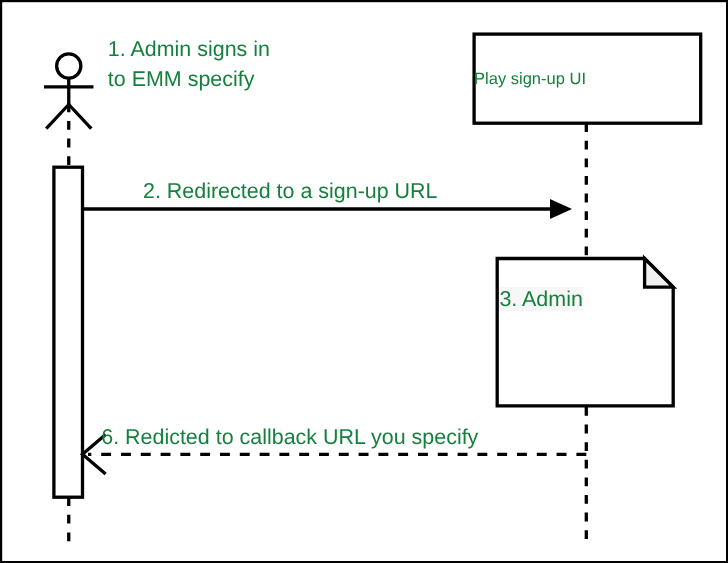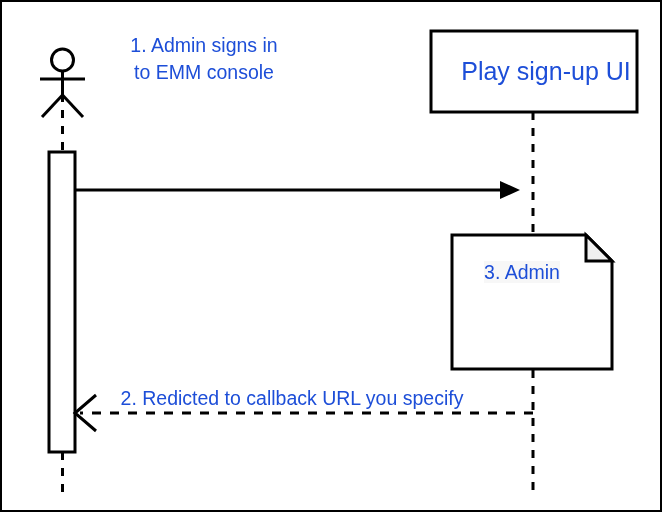--- a/index.html
+++ b/index.html
@@ -19,40 +19,39 @@
   }
   #diagram-svg {
     position: absolute;
     left: 0;
     top: 0;
     width: 662px;
     height: 512px;
   }
   .dg-text {
     position: absolute;
-    color: #1d4ed8;
+    color: #15803d;
     font-family: "Liberation Sans", sans-serif;
     font-size: 19px;
     line-height: 25px;
     white-space: pre;
-    text-align: center;
+    text-align: left;
   }
   #actor-label {
     left: 96px;
     top: 30px;
     width: 212px;
     font-size: 19.5px;
     line-height: 27px;
   }
   #participant-label {
     left: 429px;
     top: 57px;
     width: 206px;
-    font-size: 25px;
-    margin-left: 12px;
+    font-size: 15px;
   }
   #msg1-label {
     left: 128px;
     top: 160px;
     width: 344px;
     font-size: 19.5px;
   }
   #msg2-label {
     left: 90px;
     top: 384px;
@@ -108,22 +107,23 @@
       <polyline points="94,393 73,411 94,429" fill="none" stroke="#000000" stroke-width="3"></polyline>
     </g>
 
     <g>
       <path d="M 450 233 L 584 233 L 610 259 L 610 367 L 450 367 Z" fill="#ffffff" stroke="#000000" stroke-width="3"></path>
       <path d="M 584 233 L 584 259 L 610 259 Z" fill="#f0f0f0" stroke="#000000" stroke-width="3" stroke-linejoin="miter"></path>
     </g>
 
   </svg>
 
-  <div class="dg-text" id="actor-label"><span>1. Admin signs in</span><br><span>to EMM console</span></div>
+  <div class="dg-text" id="actor-label"><span>1. Admin signs in</span><br><span>to EMM specify</span></div>
 
   <div class="dg-text" id="participant-label">Play sign-up UI</div>
 
+  <div class="dg-text" id="msg1-label">2. Redirected to a sign-up URL</div>
 
-  <div class="dg-text" id="msg2-label">2. Redicted to callback URL you specify</div>
+  <div class="dg-text" id="msg2-label">6. Redicted to callback URL you specify</div>
 
   <div class="dg-text" id="note-label"><span class="note-line">3. Admin</span><br><br></div>
 
 </div>
 
 </body></html>

